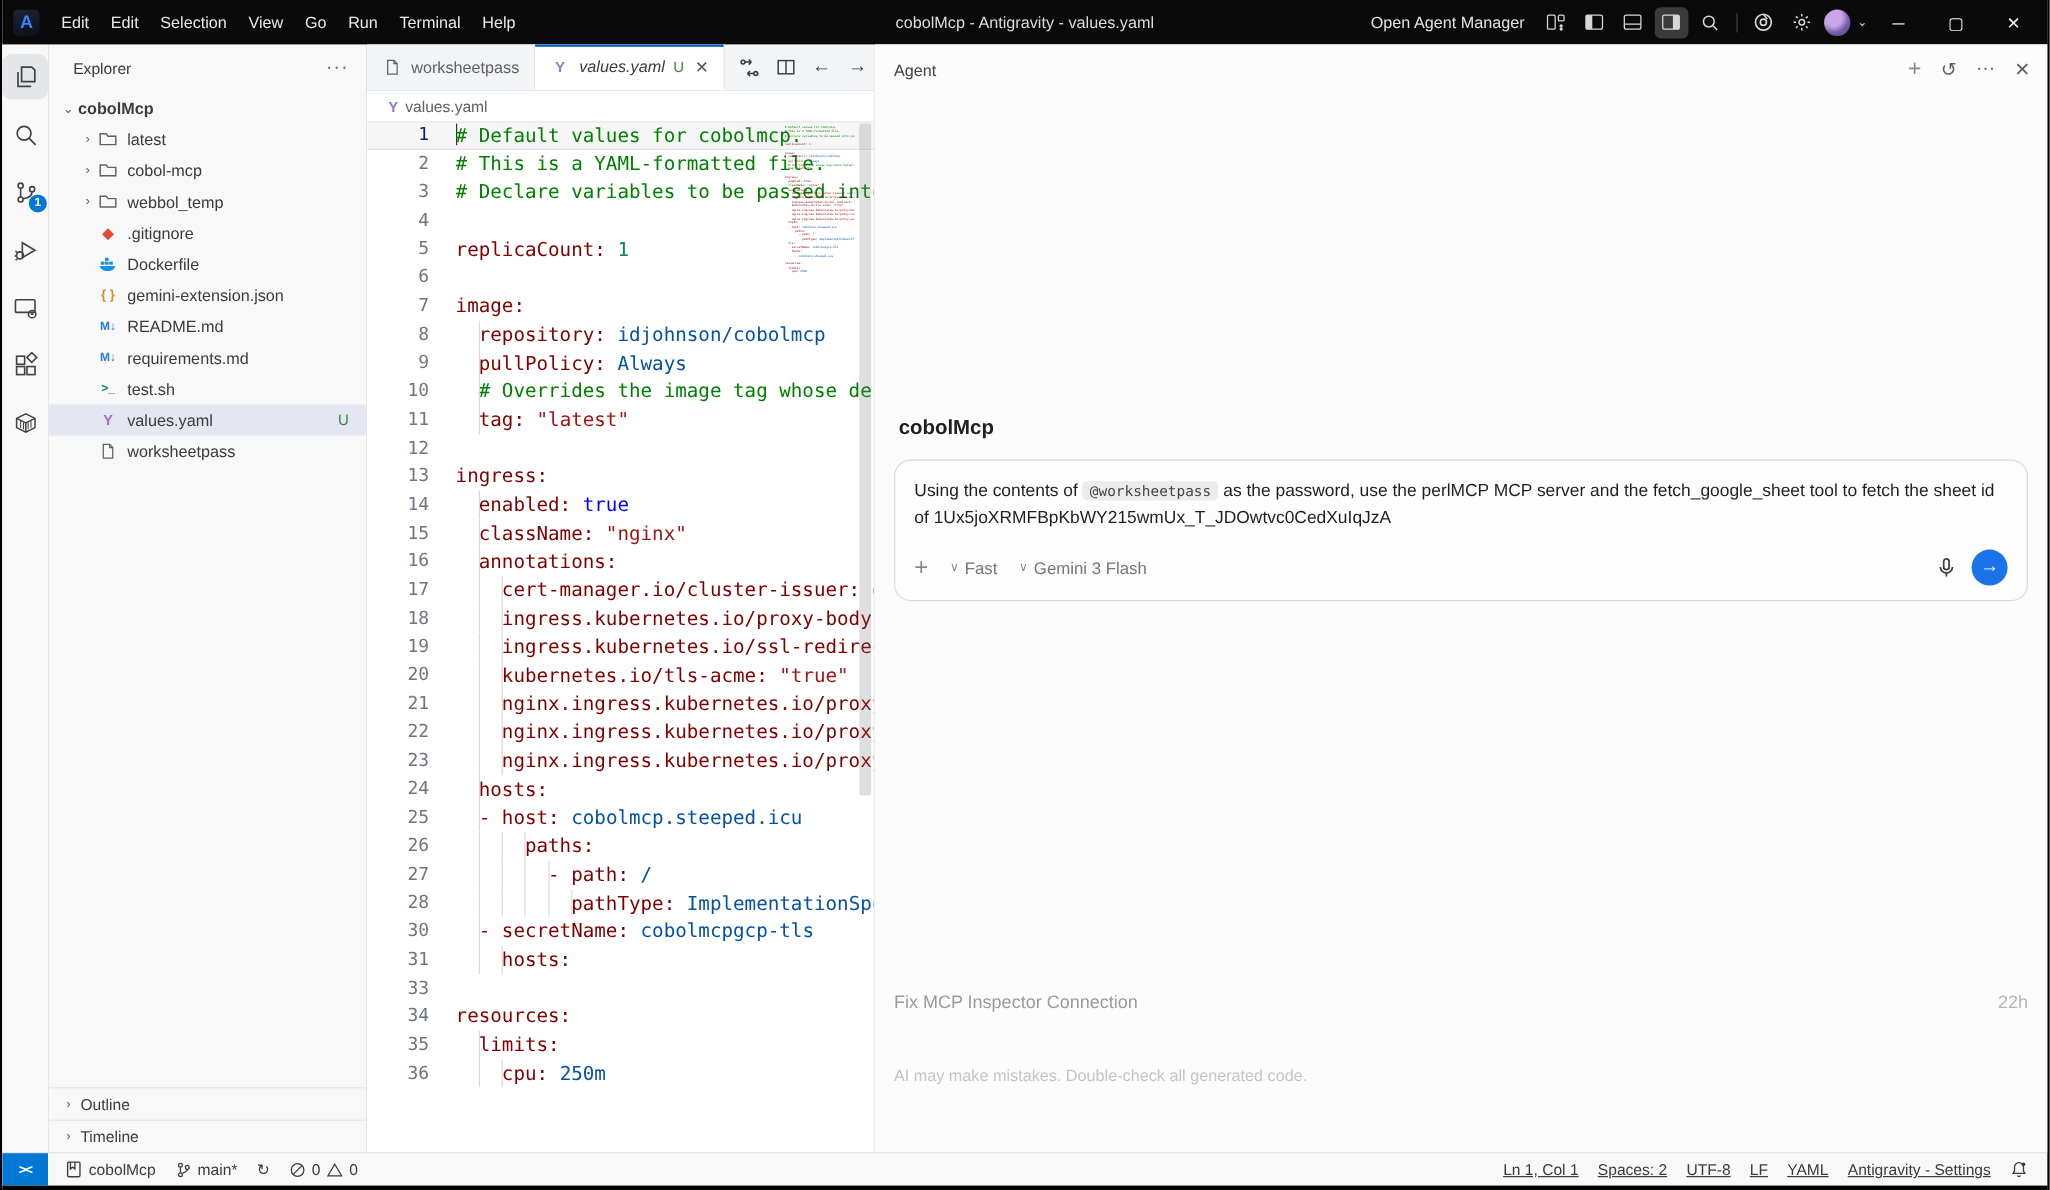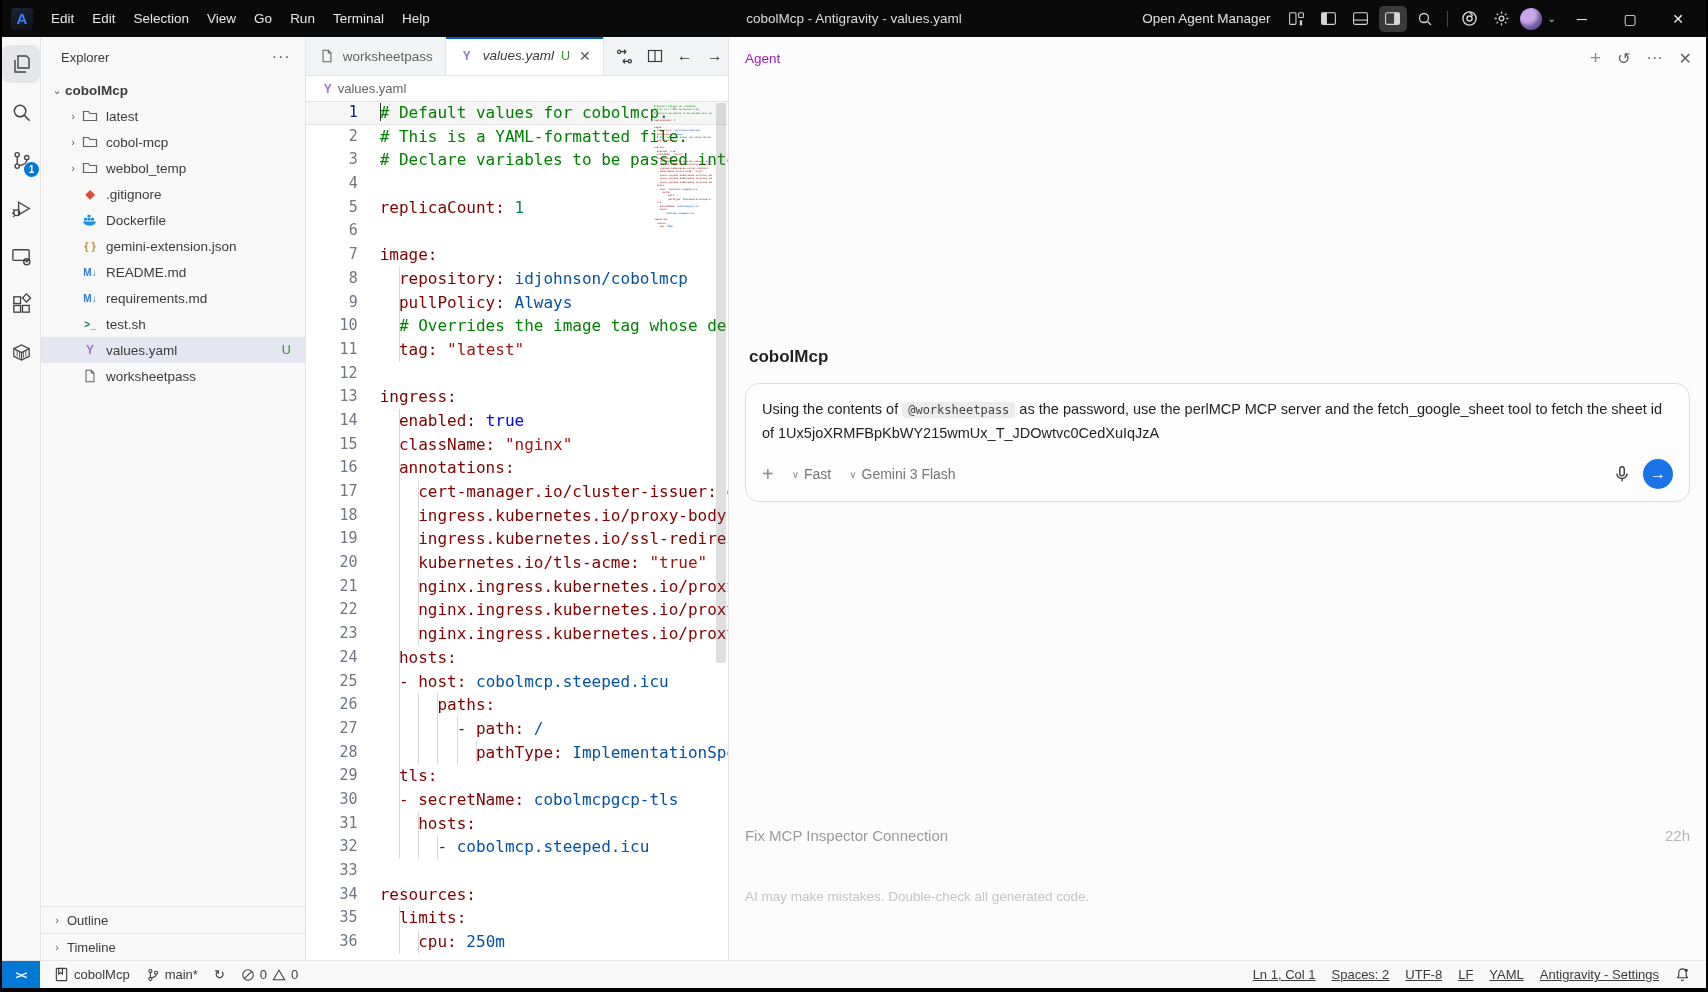--- a/index.html
+++ b/index.html
@@ -80,21 +80,21 @@
   .cm{color:#008000} .k{color:#800000} .s{color:#a31515} .v{color:#0451a5}
   .n{color:#098658} .b{color:#0000ff} .p{color:#800000} .d{color:#3b3b3b}
 
   .minimap { position:absolute; top:4px; right:16px; width:58px; font-size:2.4px; line-height:3.45px; white-space:pre; overflow:hidden; pointer-events:none; }
   .minimap .mm-line { height:3.45px; }
   .scrollbar { position:absolute; top:2px; right:2px; width:10px; height:560px; background:rgba(110,110,110,0.22); border-radius:2px; }
 
   
   .agent { flex:1 1 auto; background:#fcfcfc; display:flex; flex-direction:column; position:relative; min-width:0; }
   .agent-header { height:42px; display:flex; align-items:center; padding:0 14px 0 16px; }
-  .agent-title { font-size:13.5px; color:#a21caf; }
+  .agent-title { font-size:13.5px; color:#404040; }
   .agent-h-icons { margin-left:auto; display:flex; gap:16px; color:#616161; font-size:16px; align-items:center; }
   .agent-body { flex:1 1 auto; position:relative; padding:0 16px; }
   .conv-title { margin-top:268px; font-size:17px; font-weight:bold; color:#1f1f1f; padding-left:4px; }
   .prompt-card { margin-top:16px; border:1px solid #dcdcdc; border-radius:14px; background:#fdfdfd; padding:14px 16px 10px 16px; }
   .prompt-text { font-size:14.5px; color:#1f1f1f; line-height:23px; word-break:break-all; }
   .chip { font-family:"DejaVu Sans Mono","Liberation Mono",monospace; font-size:12px; background:#ececec; border-radius:4px; padding:1px 6px; color:#444; word-break:normal; }
   .prompt-controls { display:flex; align-items:center; margin-top:12px; color:#757575; font-size:14px; gap:18px; height:34px; }
   .pc-plus { font-size:20px; color:#8a8a8a; }
   .pc-dd { display:flex; align-items:center; gap:5px; }
   .pc-chev { font-size:10px; color:#8a8a8a; }
@@ -514,34 +514,26 @@
             </div>
             <div class="code-line">
               <span class="ln">27</span>
               <span class="lt"><i class="guide" style="left: 0ch; margin-left: 2ch;"></i><i class="guide" style="left: 2ch; margin-left: 2ch;"></i><i class="guide" style="left: 4ch; margin-left: 2ch;"></i><i class="guide" style="left: 6ch; margin-left: 2ch;"></i><span class="d">        </span><span class="p">- </span><span class="k">path:</span><span class="d"> </span><span class="v">/</span></span>
             </div>
             <div class="code-line">
               <span class="ln">28</span>
               <span class="lt"><i class="guide" style="left: 0ch; margin-left: 2ch;"></i><i class="guide" style="left: 2ch; margin-left: 2ch;"></i><i class="guide" style="left: 4ch; margin-left: 2ch;"></i><i class="guide" style="left: 6ch; margin-left: 2ch;"></i><i class="guide" style="left: 8ch; margin-left: 2ch;"></i><span class="d">          </span><span class="k">pathType:</span><span class="d"> </span><span class="v">ImplementationSpecific</span></span>
             </div>
             <div class="code-line">
-              <span class="ln">29</span>
-              <span class="lt"><i class="guide" style="left: 0ch; margin-left: 2ch;"></i><span class="d">  </span><span class="k">tls:</span></span>
-            </div>
-            <div class="code-line">
               <span class="ln">30</span>
               <span class="lt"><i class="guide" style="left: 0ch; margin-left: 2ch;"></i><span class="d">  </span><span class="p">- </span><span class="k">secretName:</span><span class="d"> </span><span class="v">cobolmcpgcp-tls</span></span>
             </div>
             <div class="code-line">
               <span class="ln">31</span>
               <span class="lt"><i class="guide" style="left: 0ch; margin-left: 2ch;"></i><i class="guide" style="left: 2ch; margin-left: 2ch;"></i><span class="d">    </span><span class="k">hosts:</span></span>
-            </div>
-            <div class="code-line">
-              <span class="ln">32</span>
-              <span class="lt"><i class="guide" style="left: 0ch; margin-left: 2ch;"></i><i class="guide" style="left: 2ch; margin-left: 2ch;"></i><i class="guide" style="left: 4ch; margin-left: 2ch;"></i><span class="d">      </span><span class="p">- </span><span class="v">cobolmcp.steeped.icu</span></span>
             </div>
             <div class="code-line">
               <span class="ln">33</span>
               <span class="lt"></span>
             </div>
             <div class="code-line">
               <span class="ln">34</span>
               <span class="lt"><span class="k">resources:</span></span>
             </div>
             <div class="code-line">

